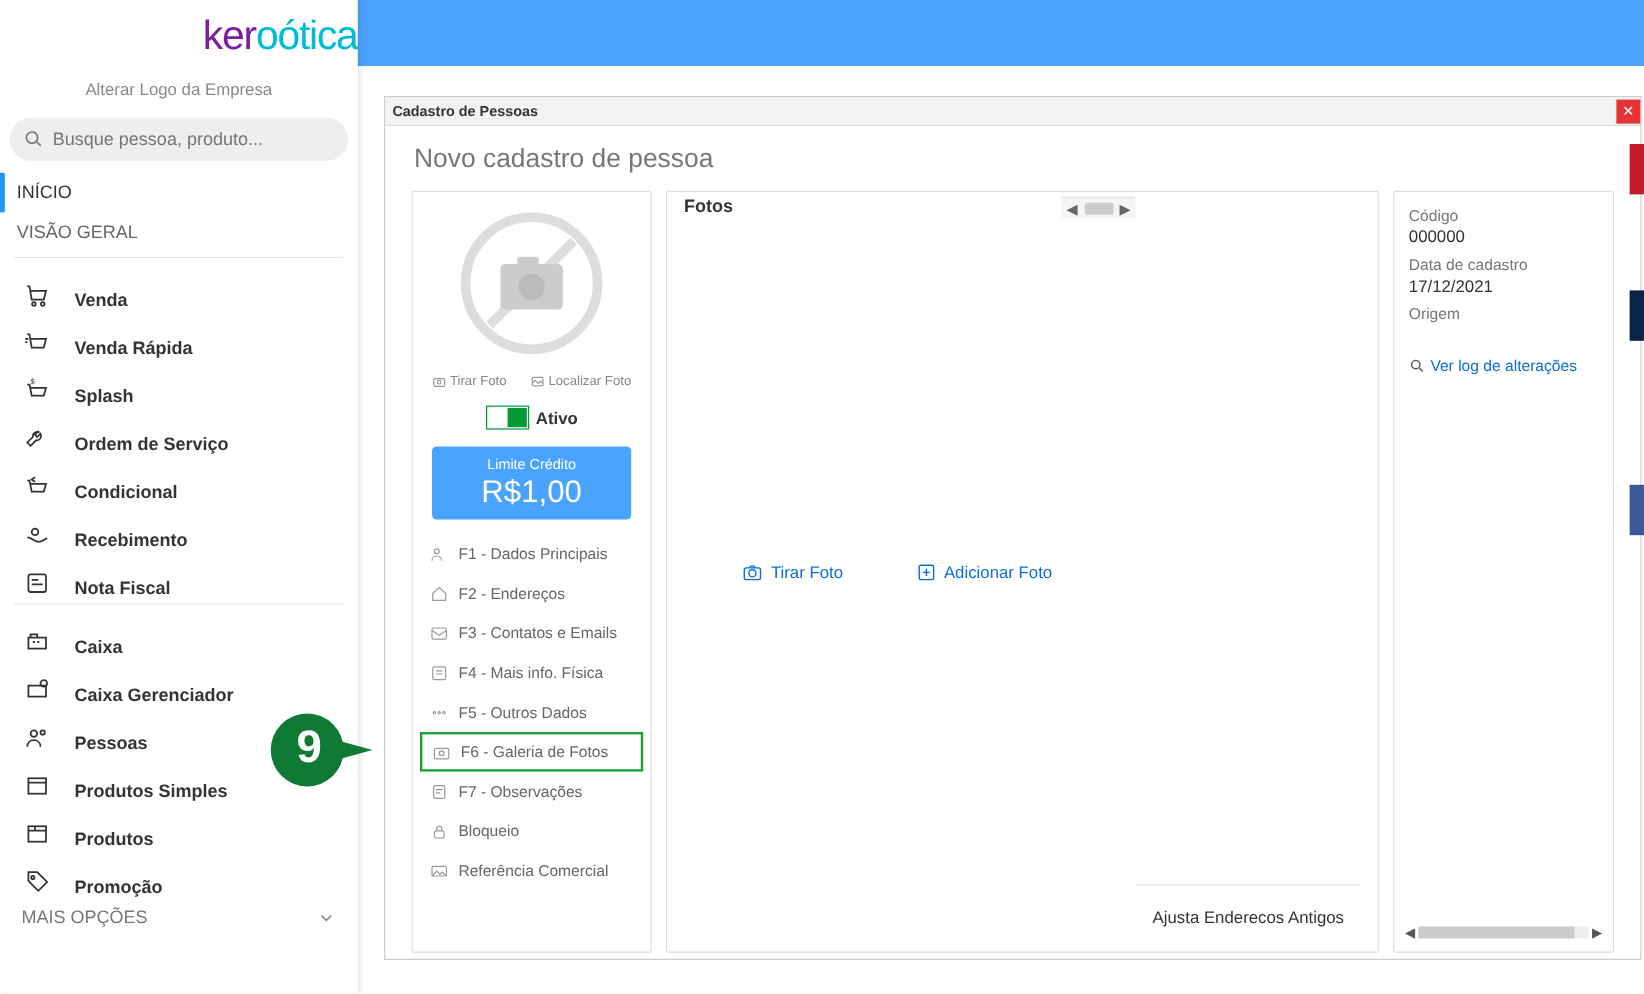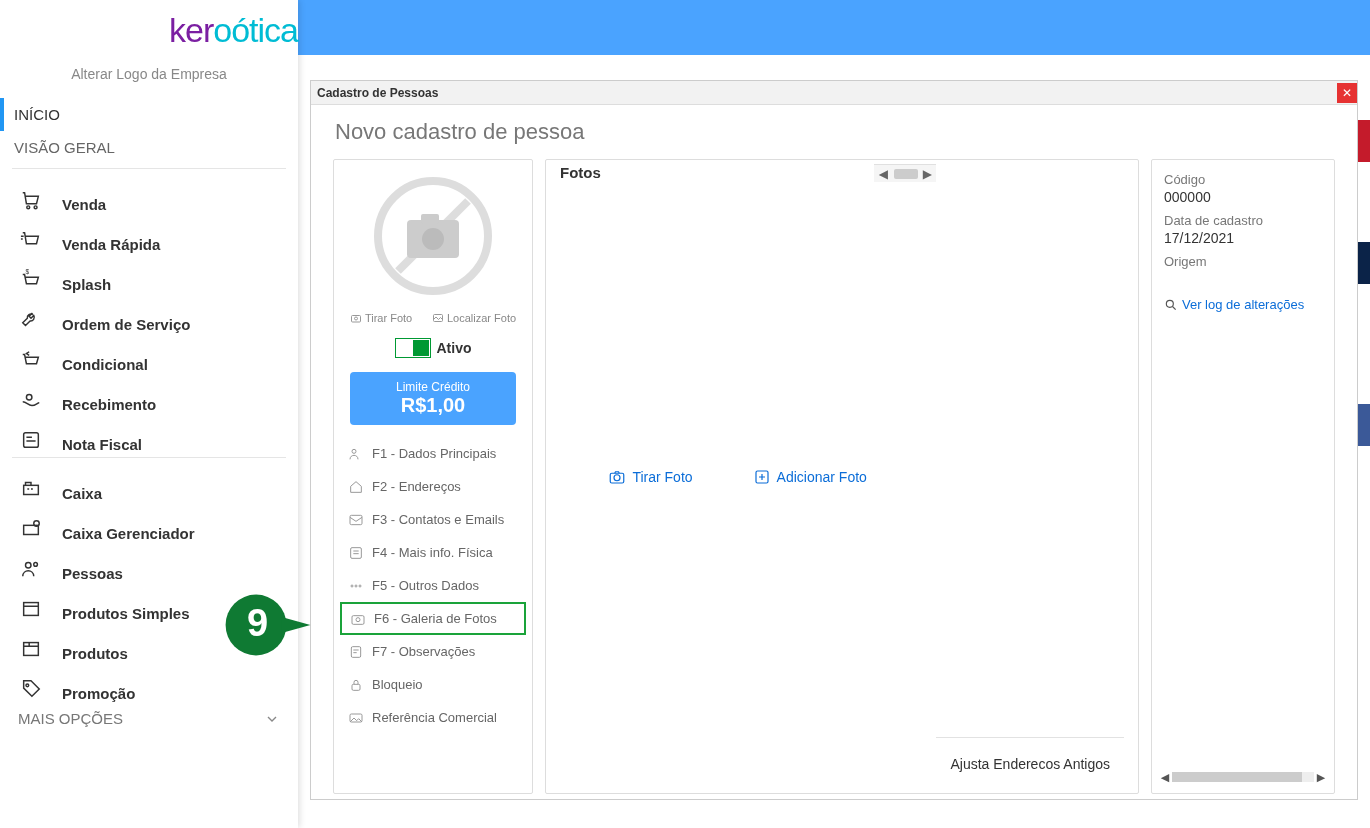--- a/index.html
+++ b/index.html
@@ -14,40 +14,40 @@
 .search svg{width:16px;height:16px;fill:#777;margin-right:8px}
 .search-input{border:0;background:transparent;outline:0;font-size:15px;color:#666;flex:1}
 .nav-head{padding:8px 14px;color:#666;font-size:15px}
 .nav-head.active{color:#333;border-left:4px solid #2196f3;padding-left:10px}
 .divider{height:1px;background:#e5e5e5;margin:4px 12px}
 .nav-item{display:flex;align-items:flex-end;height:40px;padding:0 18px;cursor:pointer}
 .nav-item .ic{width:26px;height:26px;margin-right:18px;display:flex;align-items:center;justify-content:center}
 .nav-item .ic svg{width:22px;height:22px;stroke:#333;fill:none;stroke-width:1.6}
 .nav-item span{font-size:15px;color:#333;font-weight:600}
 .more-opts{display:flex;align-items:center;justify-content:space-between;padding:8px 18px;color:#777;font-size:15px}
-.content{position:absolute;left:310px;top:80px;width:1048px;height:720px;background:#fff;border:1px solid #ccc}
+.content{position:absolute;left:320px;top:80px;width:1048px;height:720px;background:#fff;border:1px solid #ccc}
 .win-title{height:24px;background:#f2f2f2;border-bottom:1px solid #ddd;display:flex;align-items:center;justify-content:space-between;padding-left:6px}
 .win-title span{font-size:12px;font-weight:600;color:#333}
 .win-close{width:20px;height:20px;background:#e63232;color:#fff;display:flex;align-items:center;justify-content:center;font-size:12px;cursor:pointer}
 .page-title{font-size:22px;color:#777;padding:14px 24px}
 .panels{display:flex;padding:0 22px;gap:12px;height:635px}
 .panel{background:#fff;border:1px solid #ddd;border-radius:2px}
 .panel.left{width:200px;padding:6px;display:flex;flex-direction:column}
 .panel.center{flex:1;padding:4px 14px 4px;display:flex;flex-direction:row}
 .panel.right{width:184px;padding:10px 12px;position:relative}
 .photo-placeholder{width:170px;height:140px;align-self:center;display:flex;align-items:center;justify-content:center}
 .photo-placeholder svg{width:120px;height:120px}
 .photo-actions{display:flex;justify-content:space-around;font-size:11px;color:#888;margin-top:6px}
 .photo-actions div{display:flex;align-items:center;gap:3px;cursor:pointer}
 .toggle-row{display:flex;align-items:center;justify-content:center;gap:6px;margin:14px 0}
 .toggle{width:36px;height:20px;border:1px solid #009933;background:#fff;position:relative}
 .toggle::after{content:"";position:absolute;right:1px;top:1px;width:16px;height:16px;background:#009933}
 .credit-box{background:#4aa3ff;color:#fff;text-align:center;border-radius:4px;padding:8px 0;margin:0 10px 12px}
 .credit-box .lbl{font-size:12px}
-.credit-box .val{font-size:20px;font-weight:700}
+.credit-box .val{font-size:26px;font-weight:400}
 .tab-item{display:flex;align-items:center;height:33px;padding:0 8px;font-size:13px;color:#666;cursor:pointer;gap:8px}
 .tab-item svg{width:16px;height:16px;stroke:#999;fill:none;stroke-width:1.5}
 .tab-item.sel{border:2px solid #1aa33a;color:#666}
 .center-head{font-size:15px;font-weight:700;color:#333;margin-bottom:6px}
 .center-body{flex:1;display:flex;align-items:center;justify-content:center;gap:60px}
 .action-link{display:flex;align-items:center;gap:6px;color:#0b6dd8;font-size:14px;cursor:pointer}
 .action-link svg{width:18px;height:18px;stroke:#0b6dd8;fill:none;stroke-width:1.6}
 .h-scroll{height:18px;background:#f5f5f5;border-top:1px solid #e0e0e0;display:flex;align-items:center}
 .h-scroll .arrow{width:18px;text-align:center;color:#666;font-size:12px}
 .h-scroll .thumb{height:10px;background:#ccc;border-radius:2px;width:24px;margin-left:2px}
@@ -75,20 +75,26 @@
 
 <div class="topbar"></div>
 
 <div class="sidebar">
   <div class="logo">
     <span class="p1">ker</span>
       <span class="p2">o</span>
       <span class="p2">ótica</span>
   </div>
   <div class="change-logo">Alterar Logo da Empresa</div>
+  <div class="search">
+    <svg viewBox="0 0 24 24">
+        <path d="M10 2a8 8 0 105.3 14l5 5 1.4-1.4-5-5A8 8 0 0010 2zm0 2a6 6 0 110 12 6 6 0 010-12z"></path>
+      </svg>
+    <input class="search-input" placeholder="Busque pessoa, produto..." style="">
+  </div>
   <div class="nav-head active">INÍCIO</div>
   <div class="nav-head">VISÃO GERAL</div>
   <div class="divider"></div>
 
   <div class="nav-item">
       <div class="ic">
         <svg viewBox="0 0 24 24">
           <path d="M3 4h2l2 12h11l2-8H6"></path>
           <circle cx="9" cy="20" r="1.6"></circle>
           <circle cx="17" cy="20" r="1.6"></circle>

